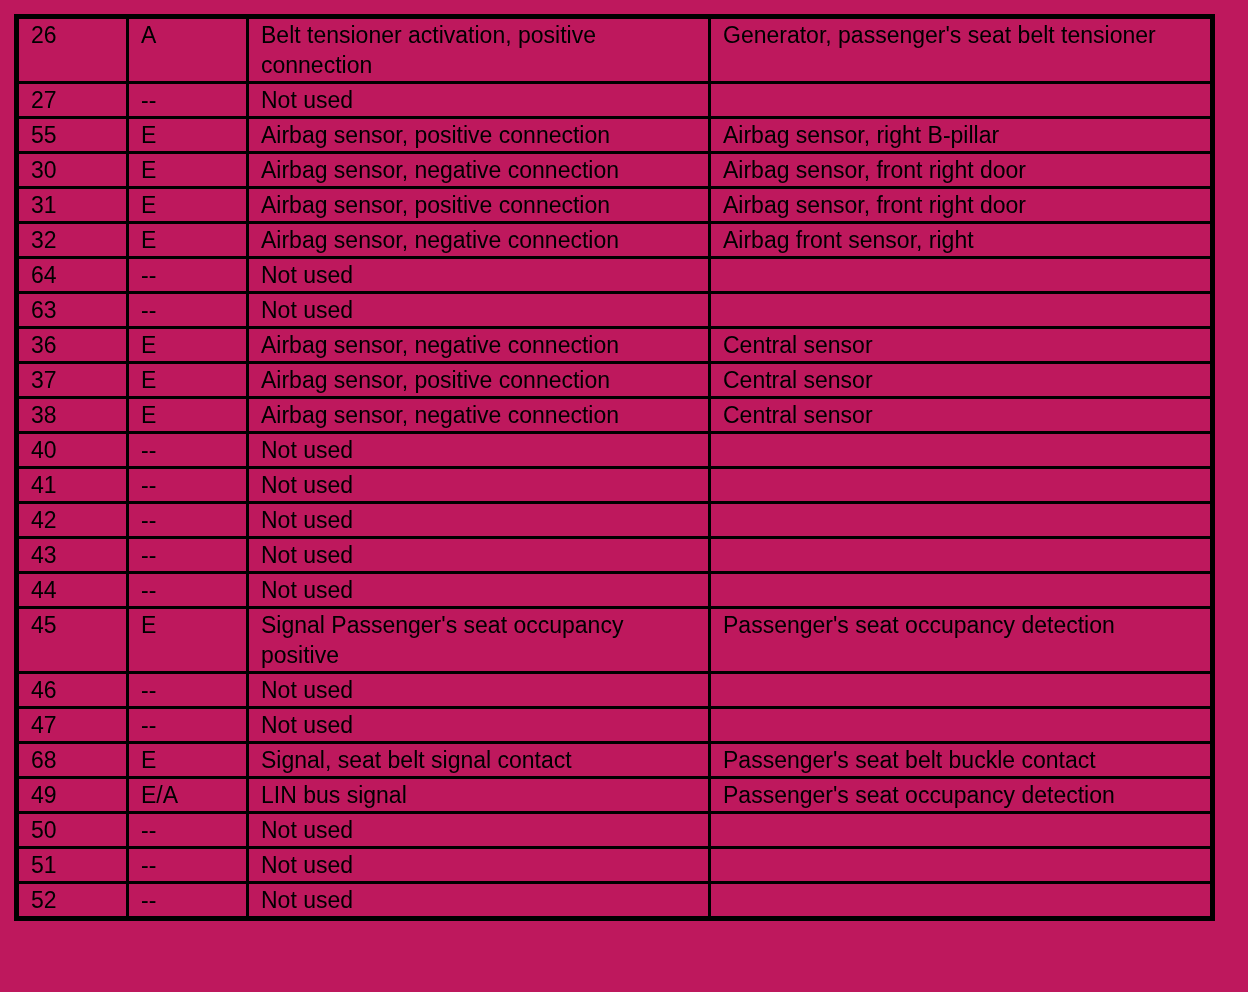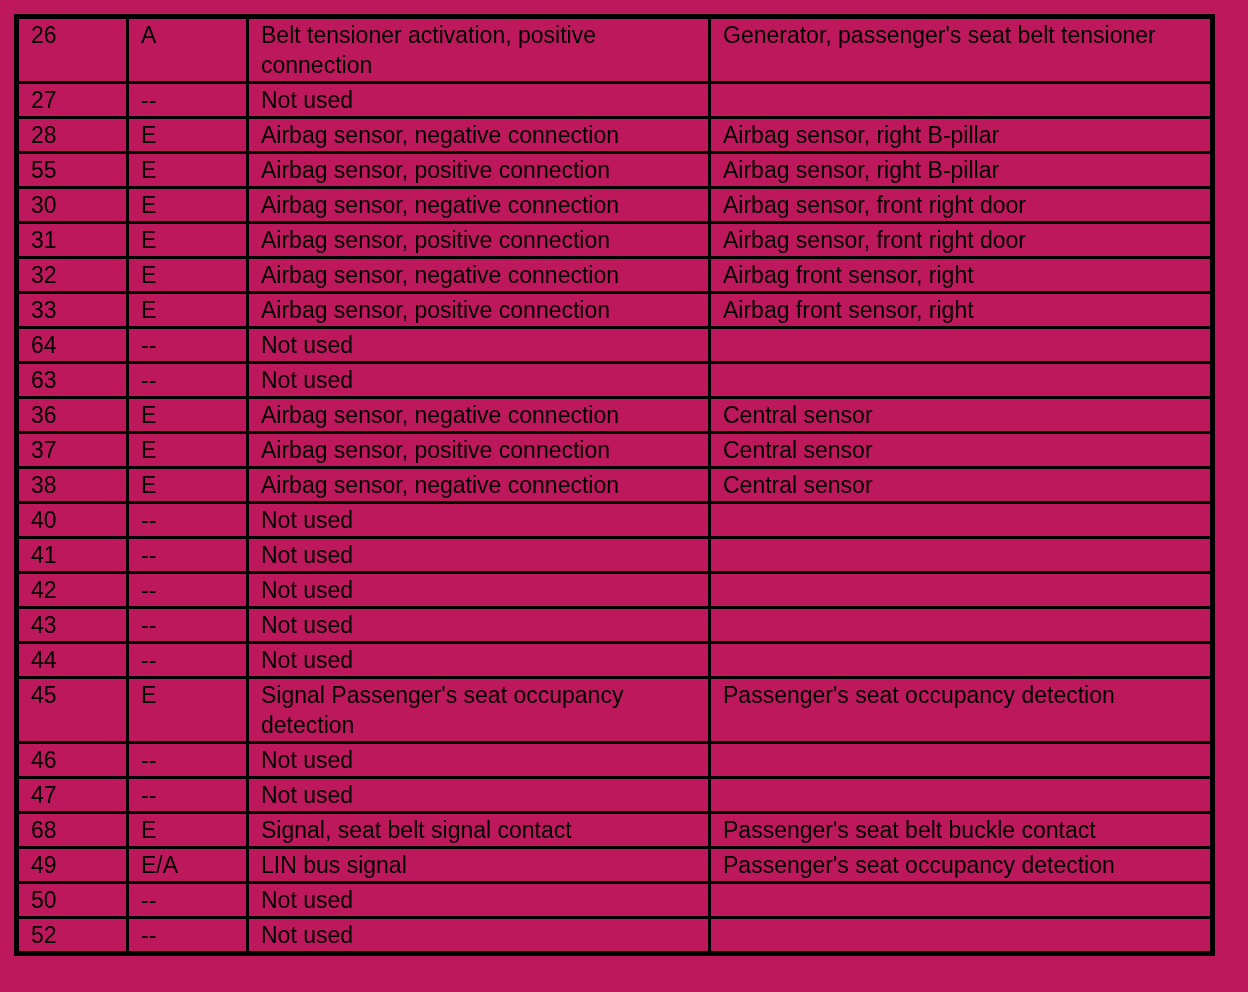--- a/index.html
+++ b/index.html
@@ -56,26 +56,20 @@
     <td>Belt tensioner activation, positive connection</td>
     <td>Generator, passenger's seat belt tensioner</td>
   </tr>
         <tr>
     <td>27</td>
     <td>--</td>
     <td>Not used</td>
     <td></td>
   </tr>
         <tr>
-    <td>28</td>
-    <td>E</td>
-    <td>Airbag sensor, negative connection</td>
-    <td>Airbag sensor, right B-pillar</td>
-  </tr>
-        <tr>
     <td>55</td>
     <td>E</td>
     <td>Airbag sensor, positive connection</td>
     <td>Airbag sensor, right B-pillar</td>
   </tr>
         <tr>
     <td>30</td>
     <td>E</td>
     <td>Airbag sensor, negative connection</td>
     <td>Airbag sensor, front right door</td>
@@ -86,26 +80,20 @@
     <td>Airbag sensor, positive connection</td>
     <td>Airbag sensor, front right door</td>
   </tr>
         <tr>
     <td>32</td>
     <td>E</td>
     <td>Airbag sensor, negative connection</td>
     <td>Airbag front sensor, right</td>
   </tr>
         <tr>
-    <td>33</td>
-    <td>E</td>
-    <td>Airbag sensor, positive connection</td>
-    <td>Airbag front sensor, right</td>
-  </tr>
-        <tr>
     <td>64</td>
     <td>--</td>
     <td>Not used</td>
     <td></td>
   </tr>
         <tr>
     <td>63</td>
     <td>--</td>
     <td>Not used</td>
     <td></td>
@@ -154,21 +142,21 @@
   </tr>
         <tr>
     <td>44</td>
     <td>--</td>
     <td>Not used</td>
     <td></td>
   </tr>
         <tr>
     <td>45</td>
     <td>E</td>
-    <td>Signal Passenger's seat occupancy detection</td>
+    <td>Signal Passenger's seat occupancy positive</td>
     <td>Passenger's seat occupancy detection</td>
   </tr>
         <tr>
     <td>46</td>
     <td>--</td>
     <td>Not used</td>
     <td></td>
   </tr>
         <tr>
     <td>47</td>
@@ -183,20 +171,26 @@
     <td>Passenger's seat belt buckle contact</td>
   </tr>
         <tr>
     <td>49</td>
     <td>E/A</td>
     <td>LIN bus signal</td>
     <td>Passenger's seat occupancy detection</td>
   </tr>
         <tr>
     <td>50</td>
+    <td>--</td>
+    <td>Not used</td>
+    <td></td>
+  </tr>
+        <tr>
+    <td>51</td>
     <td>--</td>
     <td>Not used</td>
     <td></td>
   </tr>
         <tr>
     <td>52</td>
     <td>--</td>
     <td>Not used</td>
     <td></td>
   </tr>

